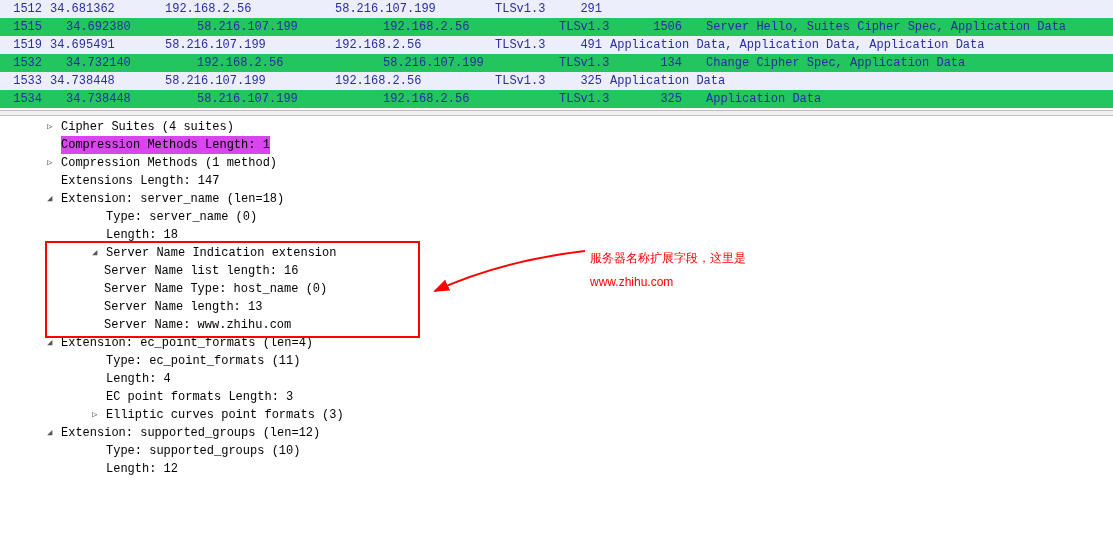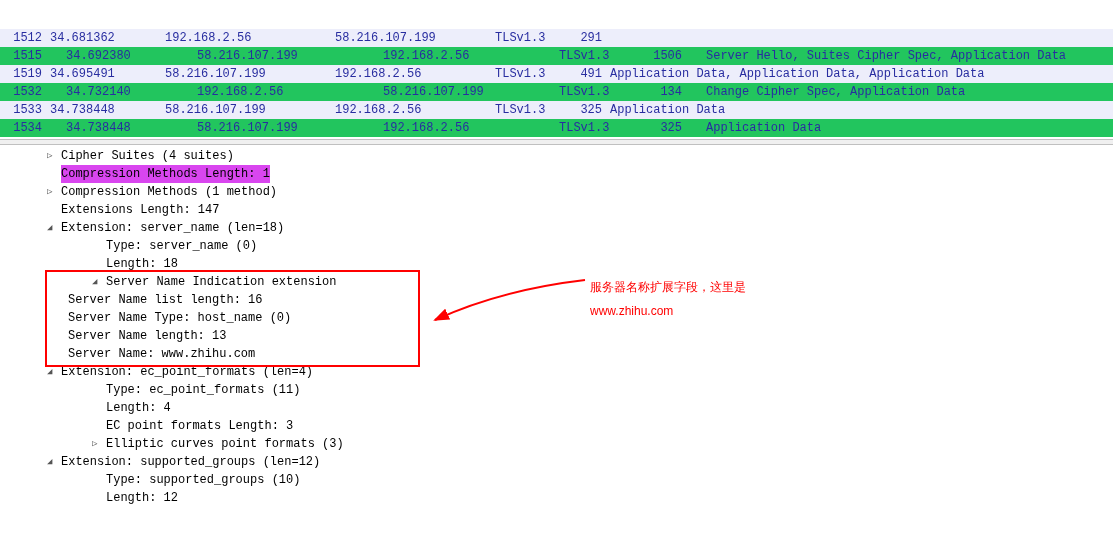--- a/index.html
+++ b/index.html
@@ -6,21 +6,20 @@
     body {
       font-family: "Courier New", Consolas, monospace;
       font-size: 12px;
       background: #fff;
       color: #000;
       width: 1113px;
       overflow: hidden;
     }
     .packet-list {
       width: 100%;
-      margin-top: 29px;
     }
     .packet-row {
       display: flex;
       padding: 1px 0 1px 10px;
       white-space: nowrap;
       line-height: 16px;
       color: #282DA0;
     }
     .packet-row.alt { background: #EDEEFB; }
     .packet-row.plain { background: #22c55e; gap: 16px; }
@@ -55,21 +54,21 @@
     .toggle {
       display: inline-block;
       width: 12px;
       font-size: 9px;
       color: #555;
       margin-right: 2px;
       cursor: pointer;
     }
     .indent-1 { padding-left: 47px; }
     .indent-2 { padding-left: 92px; }
-    .indent-3 { padding-left: 54px; }
+    .indent-3 { padding-left: 90px; }
     .highlight-bg { background: #d946ef; display: inline-block; }
     .red-box {
       position: absolute;
       border: 2px solid #FF0000;
       left: 45px;
       top: 125px;
       width: 375px;
       height: 97px;
       pointer-events: none;
     }

